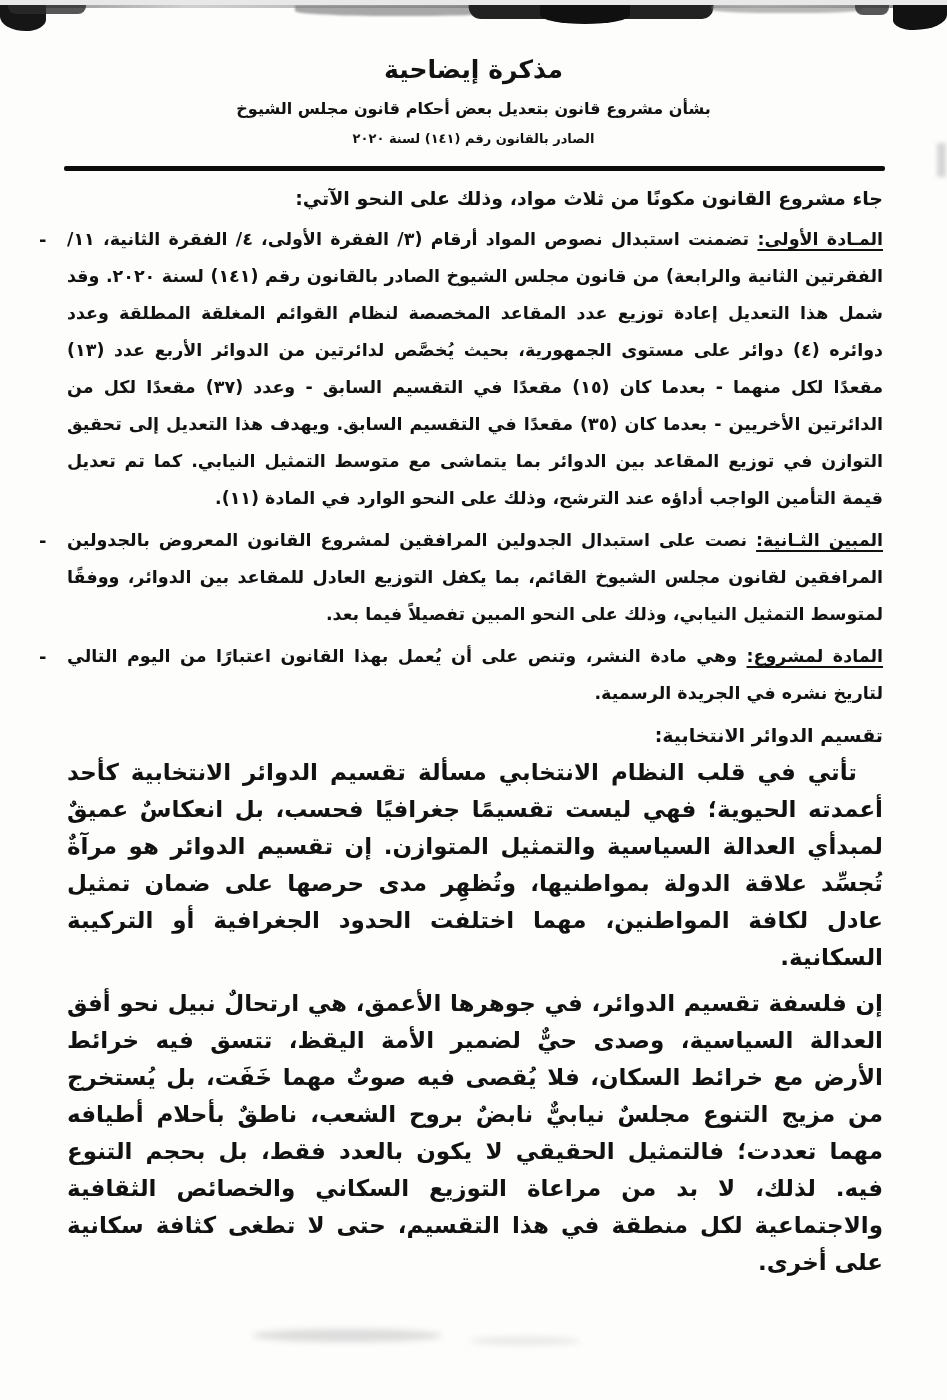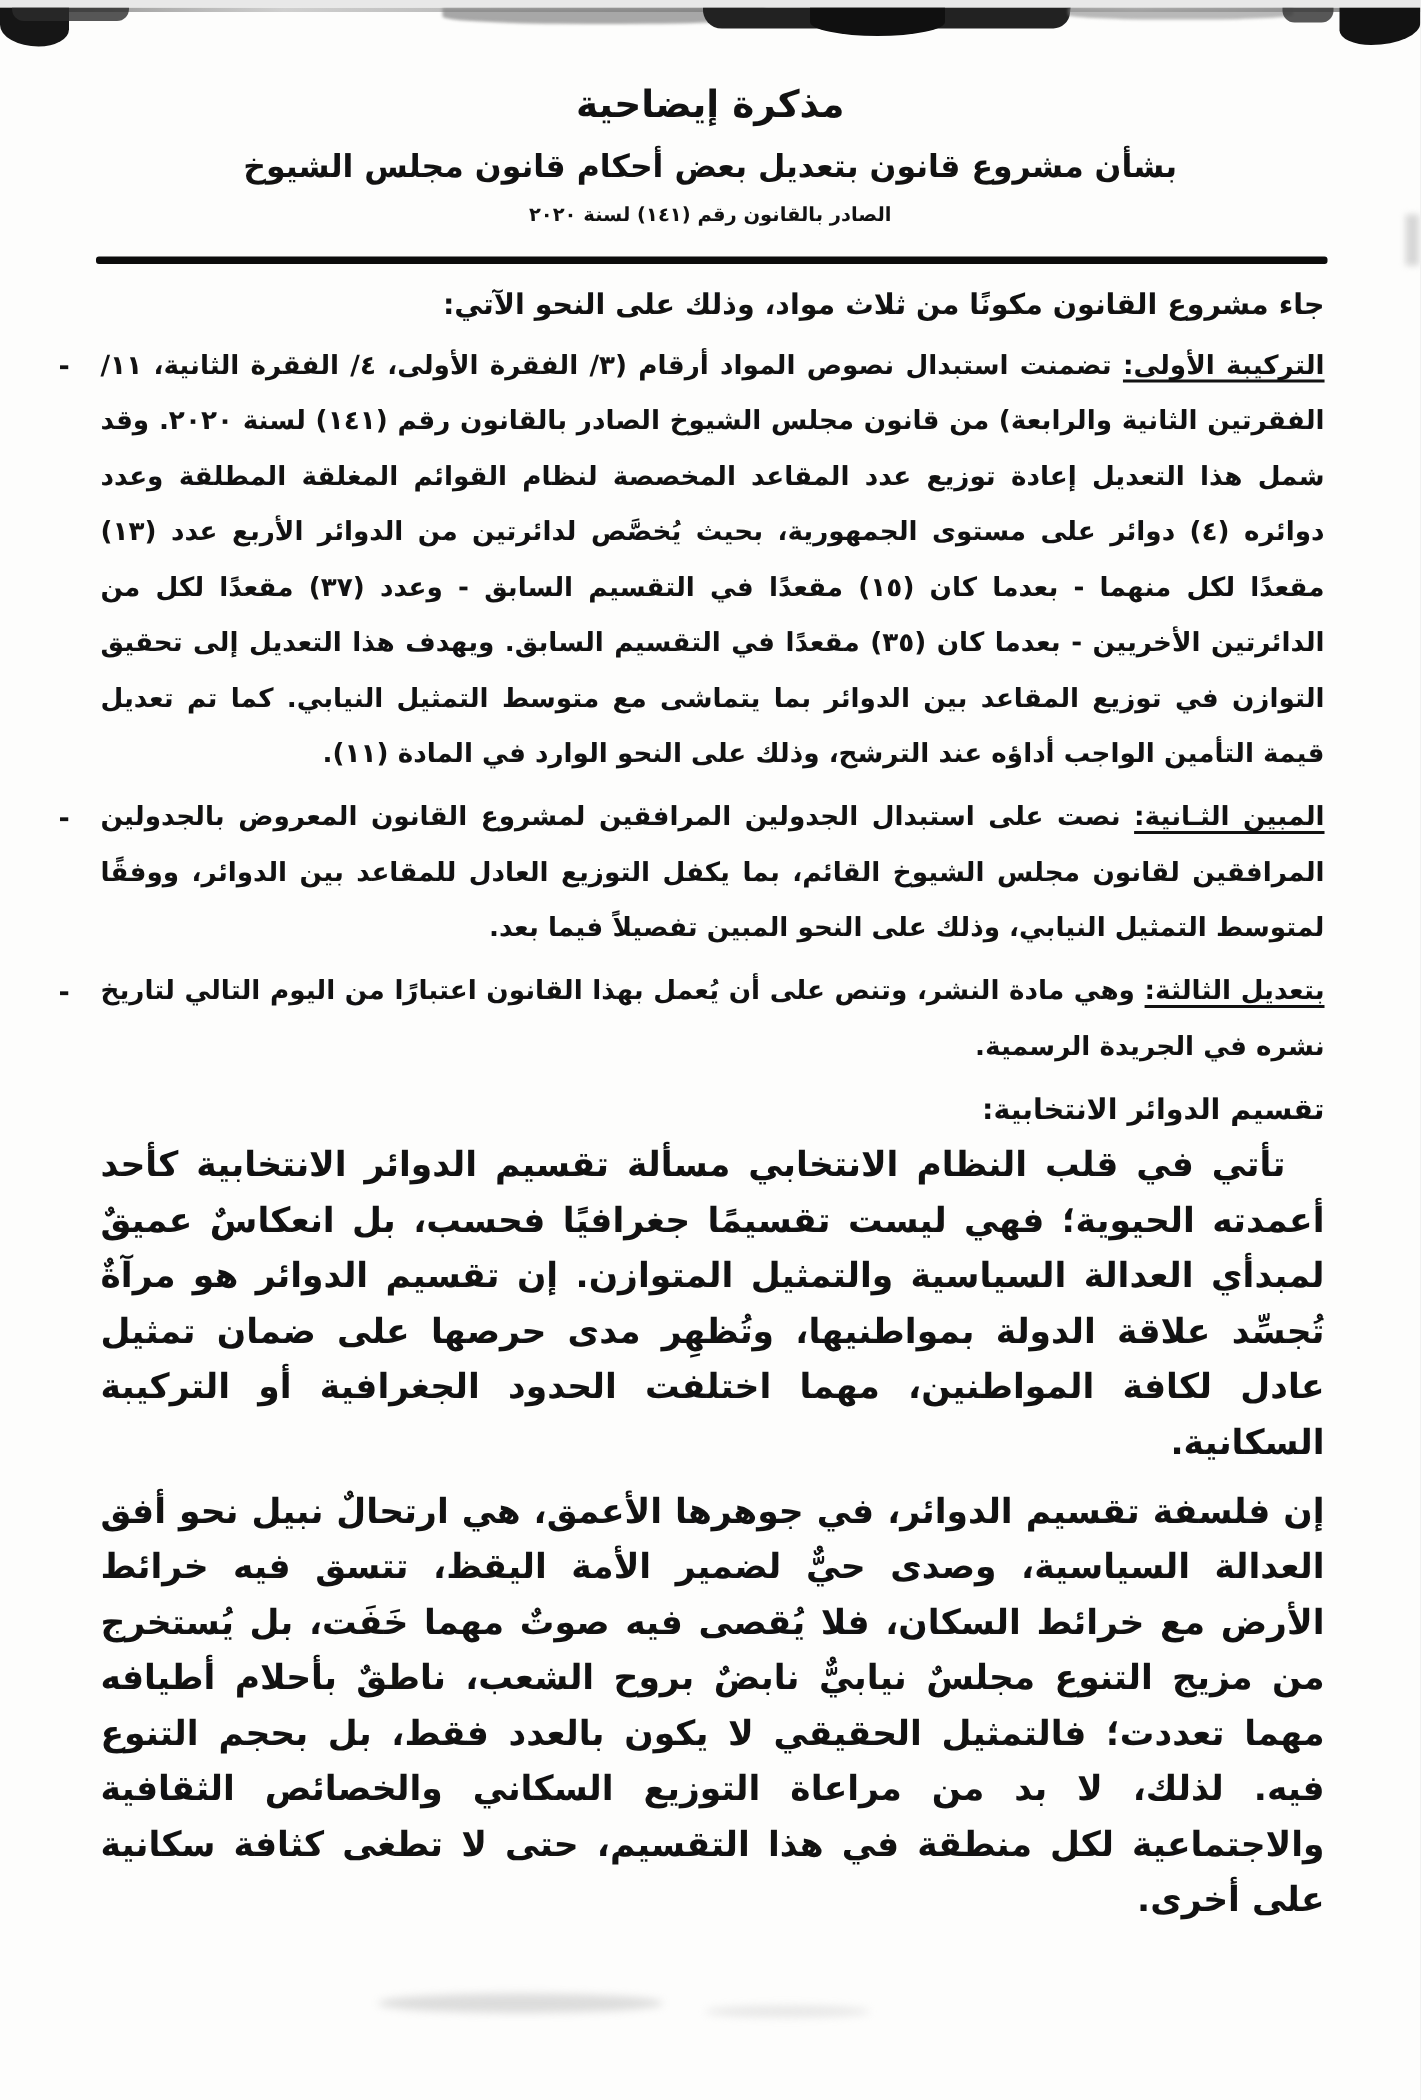--- a/index.html
+++ b/index.html
@@ -25,21 +25,21 @@
   .a-tr1{left:712px;top:0;width:150px;height:8px;background:#8a8a8a;opacity:.6;border-radius:0 0 40% 40%;filter:blur(1px);}
   .a-tr2{right:0;top:0;width:54px;height:25px;background:#121212;border-radius:0 0 70% 45%;}
   .a-tr3{right:58px;top:0;width:34px;height:10px;background:#3a3a3a;border-radius:0 0 8px 8px;opacity:.85;}
   .a-redge{right:1px;top:138px;width:9px;height:34px;background:#bdbdbd;opacity:.6;filter:blur(2px);}
   .a-bottom{left:252px;top:1324px;width:190px;height:13px;background:#b5b5b5;opacity:.45;border-radius:50%;filter:blur(3px);}
   .a-bottom2{left:470px;top:1332px;width:110px;height:8px;background:#c8c8c8;opacity:.4;border-radius:50%;filter:blur(3px);}
 
   
   .titles{padding-top:50px;text-align:center;}
   .t1{font-size:25px;margin:0 0 15px;}
-  .t2{font-size:21px;margin:0 0 13px;}
+  .t2{font-size:16px;margin:0 0 13px;}
   .t3{font-size:13px;margin:0;}
 
   
   .rule{margin:20px 62px 0 64px;height:5px;background:#0c0c0c;border-radius:2px;}
 
   
   .content{margin:16px 64px 0 67px;}
   .intro-heading{
     font-size:19px;
     margin:6px 0 12px;
@@ -103,33 +103,33 @@
   </header>
 
   <div class="rule"></div>
 
   <main class="content">
 
     <div class="intro-heading">جاء مشروع القانون مكونًا من ثلاث مواد، وذلك على النحو الآتي:</div>
 
     <div class="article">
       <span class="dash">-</span>
-      <span class="article-label">التركيبة الأولى:</span>
+      <span class="article-label">المـادة الأولى:</span>
       <span>تضمنت استبدال نصوص المواد أرقام (٣/ الفقرة الأولى، ٤/ الفقرة الثانية، ١١/ الفقرتين الثانية والرابعة) من قانون مجلس الشيوخ الصادر بالقانون رقم (١٤١) لسنة ٢٠٢٠. وقد شمل هذا التعديل إعادة توزيع عدد المقاعد المخصصة لنظام القوائم المغلقة المطلقة وعدد دوائره (٤) دوائر على مستوى الجمهورية، بحيث يُخصَّص لدائرتين من الدوائر الأربع عدد (١٣) مقعدًا لكل منهما - بعدما كان (١٥) مقعدًا في التقسيم السابق - وعدد (٣٧) مقعدًا لكل من الدائرتين الأخريين - بعدما كان (٣٥) مقعدًا في التقسيم السابق. ويهدف هذا التعديل إلى تحقيق التوازن في توزيع المقاعد بين الدوائر بما يتماشى مع متوسط التمثيل النيابي. كما تم تعديل قيمة التأمين الواجب أداؤه عند الترشح، وذلك على النحو الوارد في المادة (١١).</span>
     </div>
 
     <div class="article">
       <span class="dash">-</span>
       <span class="article-label">المبين الثـانية:</span>
       <span>نصت على استبدال الجدولين المرافقين لمشروع القانون المعروض بالجدولين المرافقين لقانون مجلس الشيوخ القائم، بما يكفل التوزيع العادل للمقاعد بين الدوائر، ووفقًا لمتوسط التمثيل النيابي، وذلك على النحو المبين تفصيلاً فيما بعد.</span>
     </div>
 
     <div class="article">
       <span class="dash">-</span>
-      <span class="article-label">بتعديل الثالثة:</span>
+      <span class="article-label">المادة لمشروع:</span>
       <span>وهي مادة النشر، وتنص على أن يُعمل بهذا القانون اعتبارًا من اليوم التالي لتاريخ نشره في الجريدة الرسمية.</span>
     </div>
 
     <div class="section-heading">تقسيم الدوائر الانتخابية:</div>
 
     <p class="para indent">تأتي في قلب النظام الانتخابي مسألة تقسيم الدوائر الانتخابية كأحد أعمدته الحيوية؛ فهي ليست تقسيمًا جغرافيًا فحسب، بل انعكاسٌ عميقٌ لمبدأي العدالة السياسية والتمثيل المتوازن. إن تقسيم الدوائر هو مرآةٌ تُجسِّد علاقة الدولة بمواطنيها، وتُظهِر مدى حرصها على ضمان تمثيل عادل لكافة المواطنين، مهما اختلفت الحدود الجغرافية أو التركيبة السكانية.</p>
     <p class="para">إن فلسفة تقسيم الدوائر، في جوهرها الأعمق، هي ارتحالٌ نبيل نحو أفق العدالة السياسية، وصدى حيٌّ لضمير الأمة اليقظ، تتسق فيه خرائط الأرض مع خرائط السكان، فلا يُقصى فيه صوتٌ مهما خَفَت، بل يُستخرج من مزيج التنوع مجلسٌ نيابيٌّ نابضٌ بروح الشعب، ناطقٌ بأحلام أطيافه مهما تعددت؛ فالتمثيل الحقيقي لا يكون بالعدد فقط، بل بحجم التنوع فيه. لذلك، لا بد من مراعاة التوزيع السكاني والخصائص الثقافية والاجتماعية لكل منطقة في هذا التقسيم، حتى لا تطغى كثافة سكانية على أخرى.</p>
 
   </main>
 </div>

